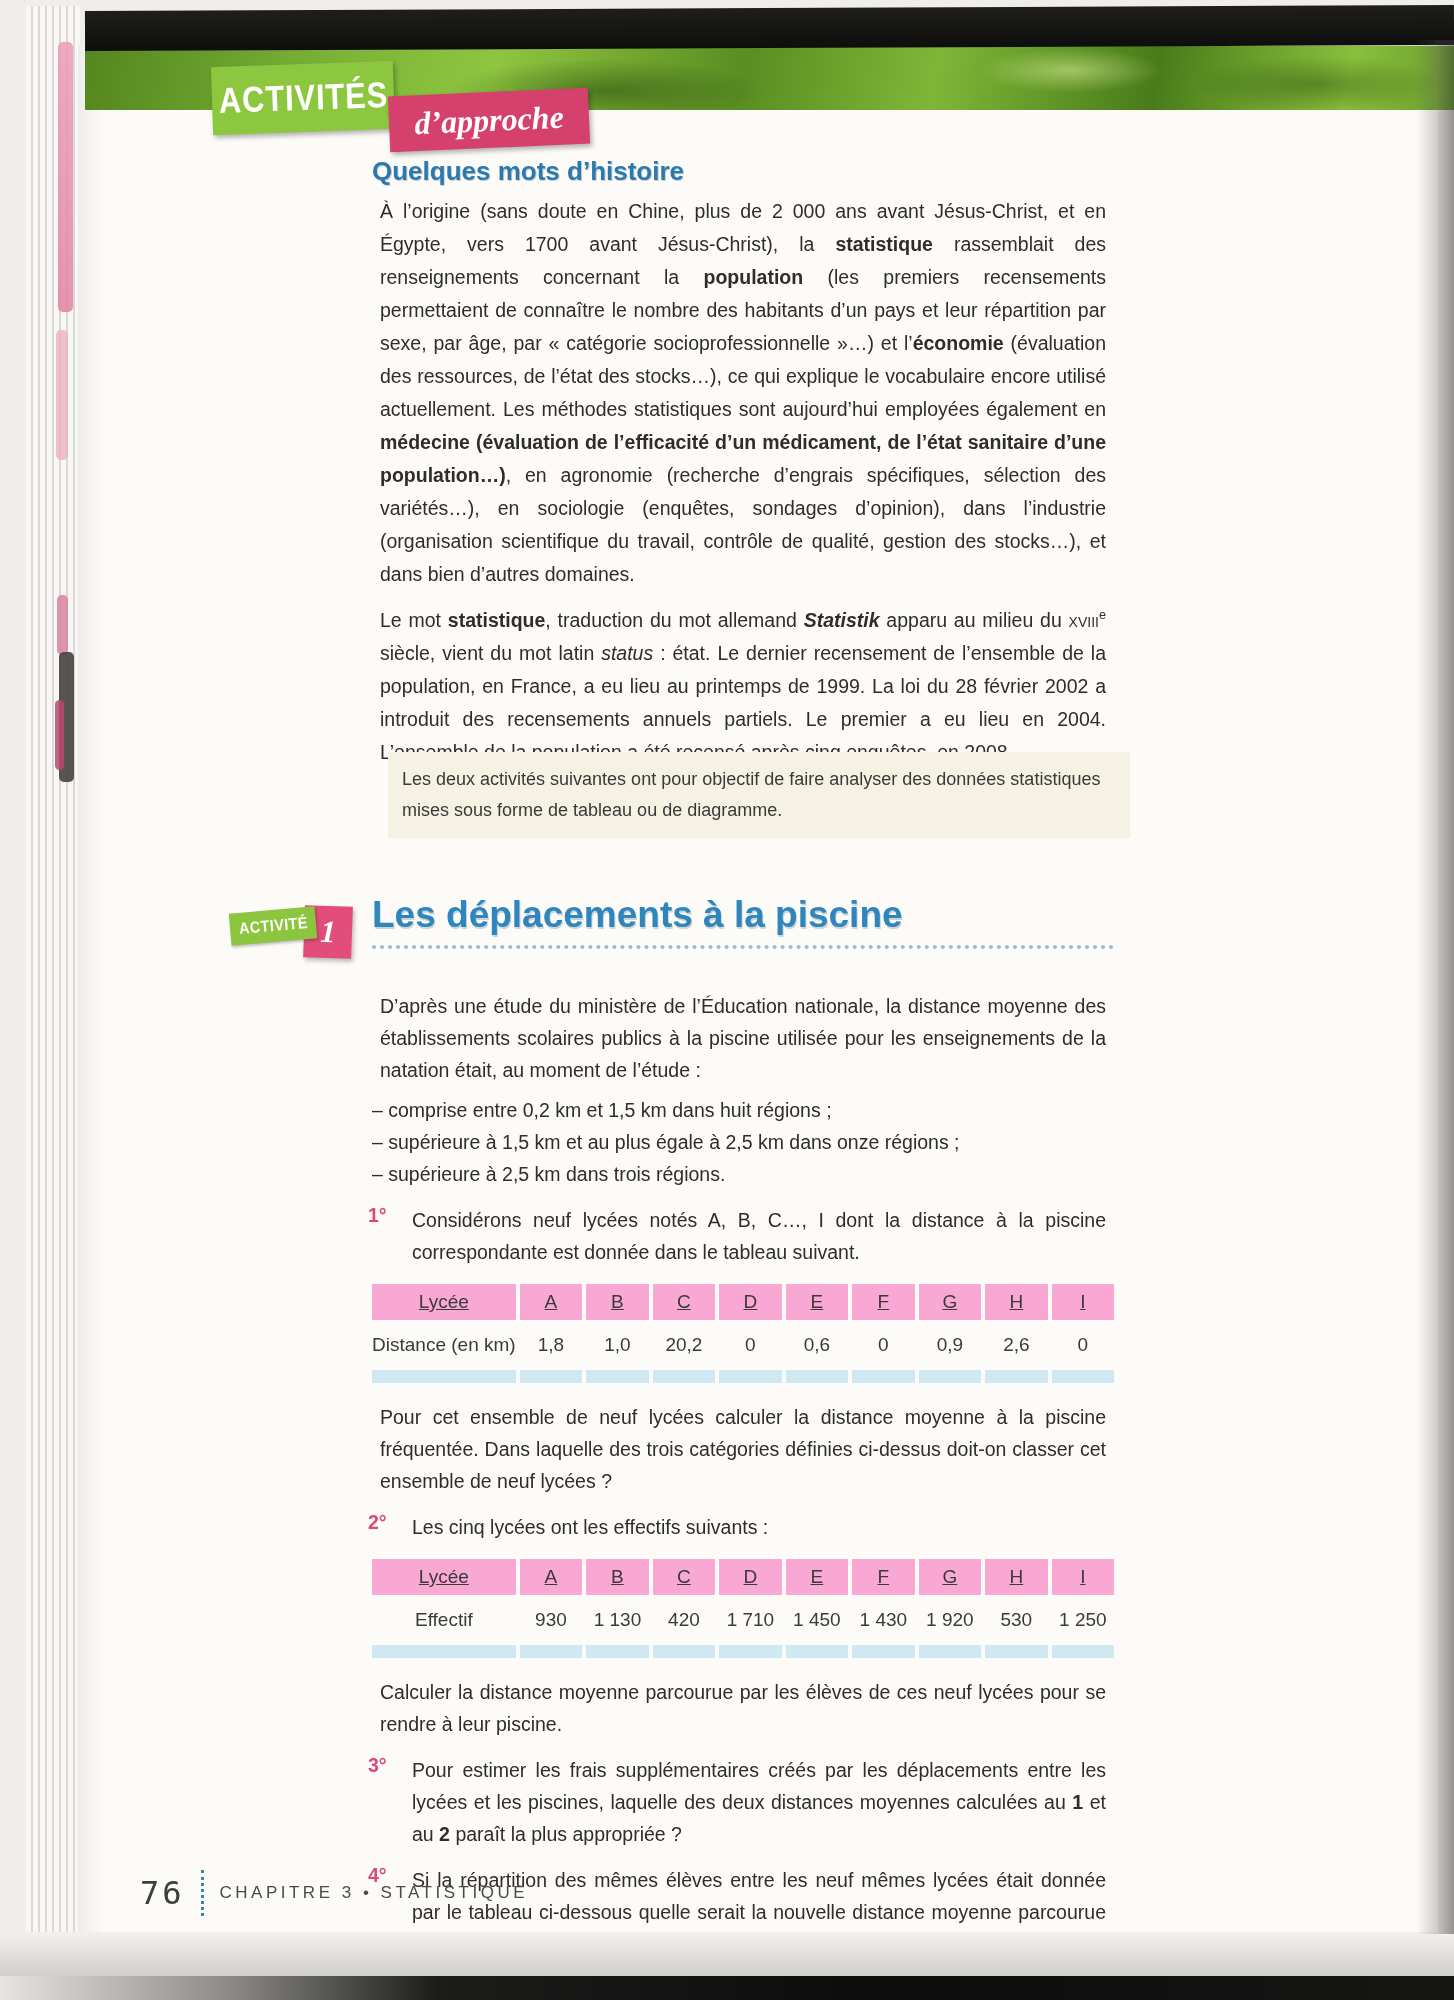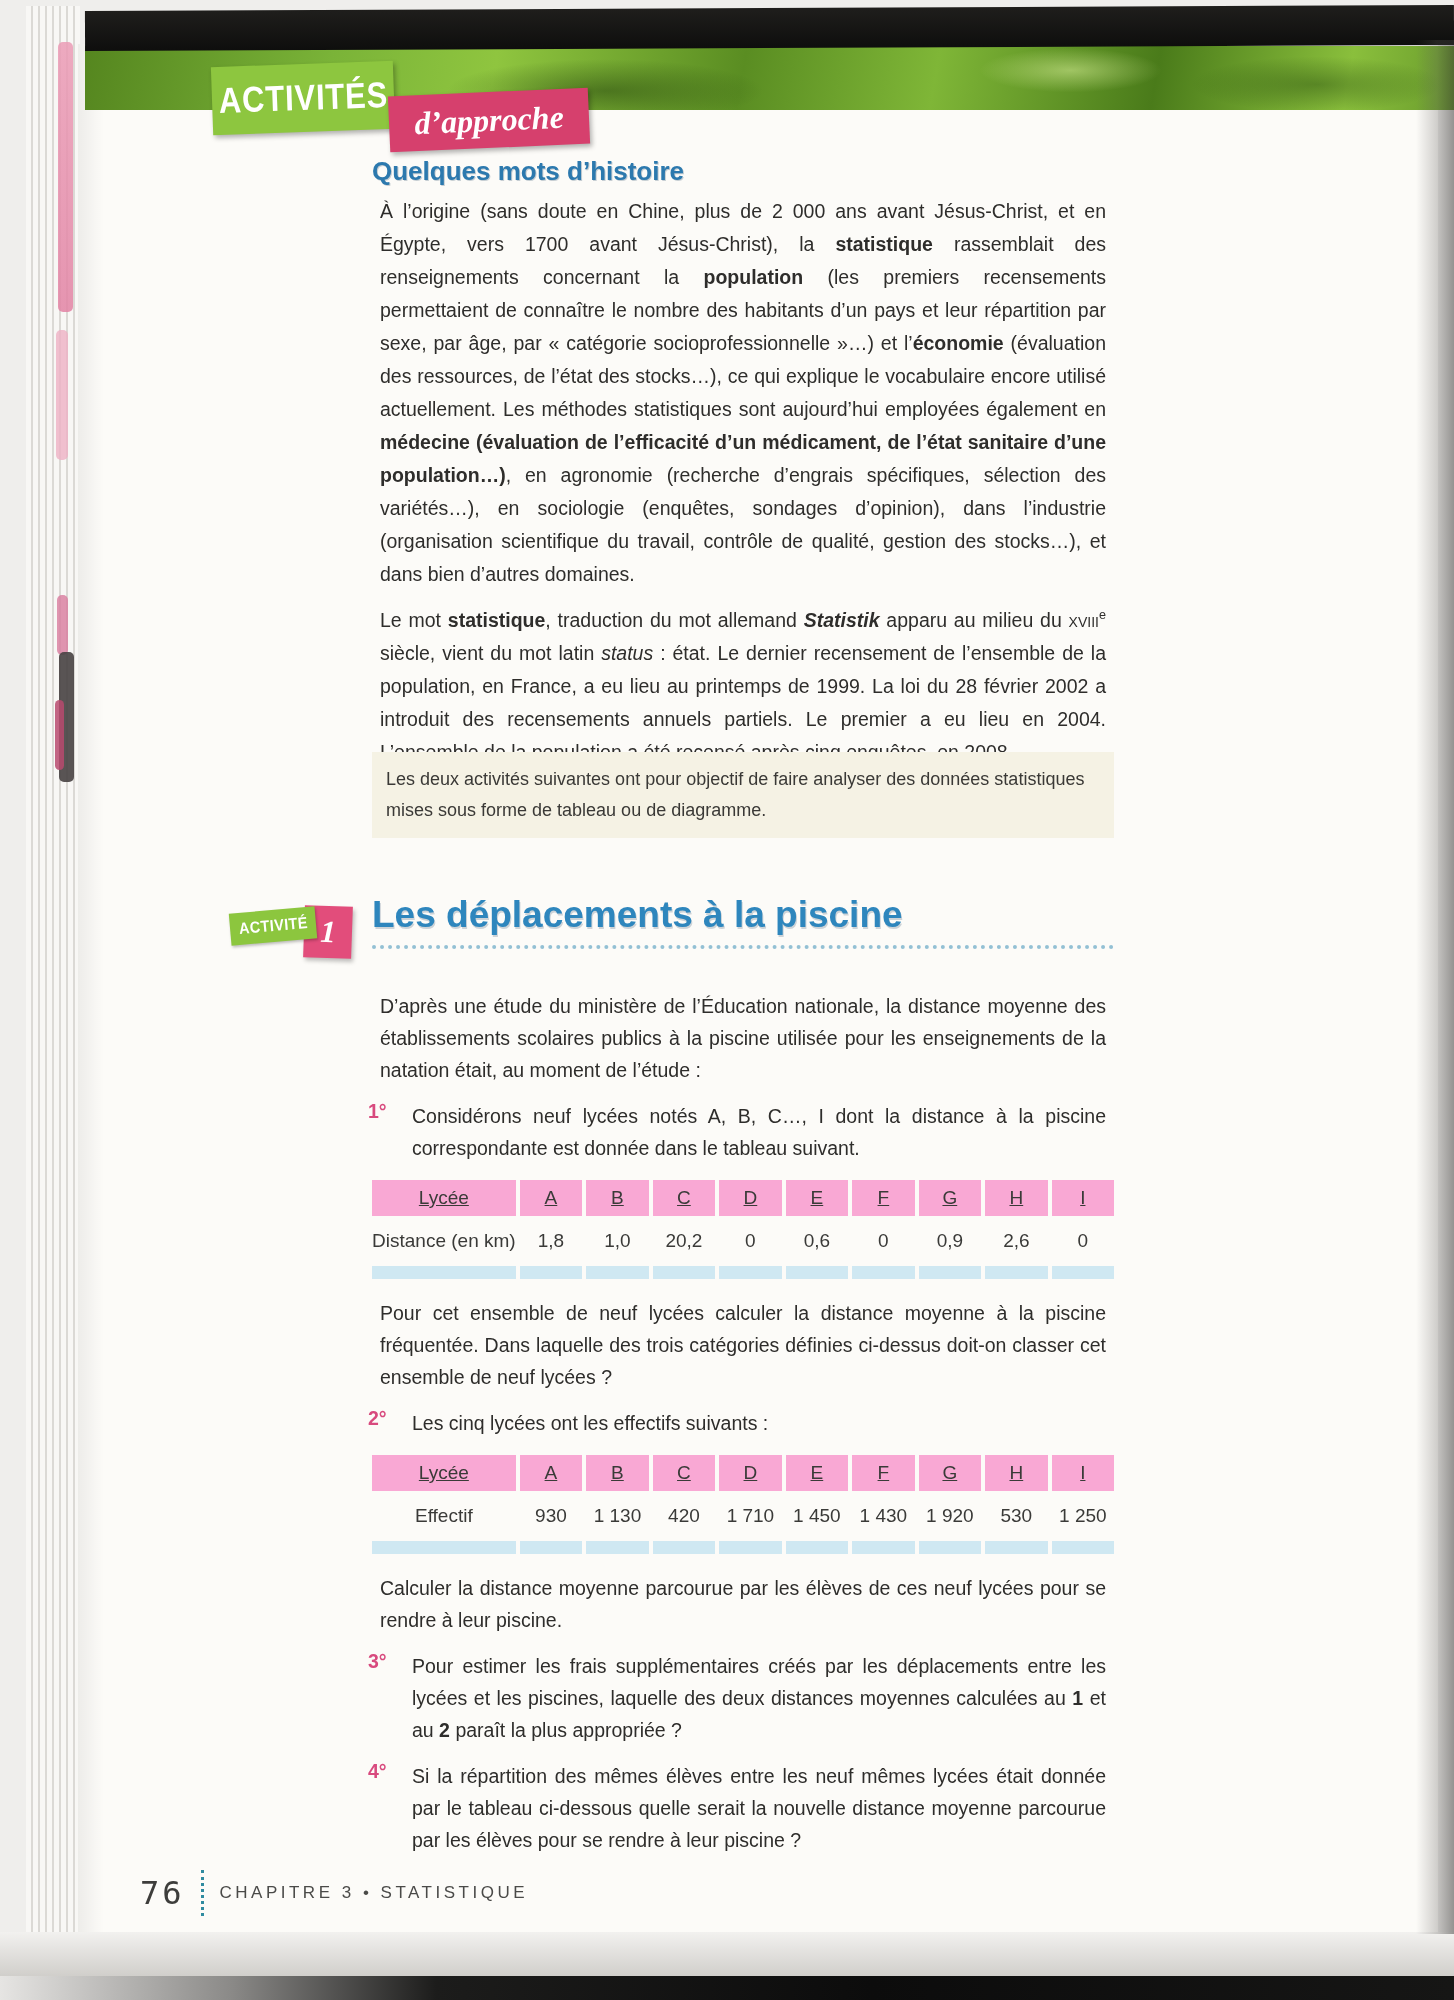--- a/index.html
+++ b/index.html
@@ -48,21 +48,21 @@
 
   .sec-history{position:absolute;top:156px;left:0;width:100%;}
   .h-blue{margin:0 0 8px 0;font-size:26px;font-weight:bold;color:#2c79ae;text-shadow:1px 1px 0 rgba(40,70,100,.25);}
   .para{margin:8px;font-size:19.5px;line-height:33px;text-align:justify;color:#2e2d2b;}
   .run-b{font-weight:bold;}
   .run-i{font-style:italic;}
   .run-bi{font-weight:bold;font-style:italic;}
   .run-sc{font-variant:small-caps;}
   .run-sup{vertical-align:super;font-size:.65em;}
 
-  .note{position:absolute;top:752px;left:0;width:100%;box-sizing:border-box;background:#f5f2e4;
+  .note{position:absolute;top:752px;left:16px;width:100%;box-sizing:border-box;background:#f5f2e4;
     padding:12px 14px;font-size:18px;line-height:31px;color:#3a3936;}
 
   .act-head{position:absolute;top:894px;left:0;width:100%;}
   .act-badge-green{position:absolute;left:-142px;top:16px;width:86px;height:32px;background:#8cc63e;
     transform:rotate(-5deg);z-index:2;display:flex;align-items:center;justify-content:center;
     box-shadow:1px 2px 3px rgba(0,0,0,.25);}
   .act-badge-green span{color:#fff;font-weight:bold;font-size:16px;letter-spacing:.5px;transform:scaleX(.9);}
   .act-badge-pink{position:absolute;left:-68px;top:12px;width:48px;height:52px;background:#e24d7b;
     transform:rotate(2deg);z-index:1;display:flex;align-items:center;justify-content:center;
     box-shadow:2px 3px 4px rgba(0,0,0,.25);}
@@ -131,20 +131,25 @@
       </div>
       <div class="act-badge-pink">
         <span>1</span>
       </div>
       <h1 class="act-title">Les déplacements à la piscine</h1>
       <div class="act-rule"></div>
     </div>
 
     <div class="act-body">
       <p class="para"><span>D’après une étude du ministère de l’Éducation nationale, la distance moyenne des établissements scolaires publics à la piscine utilisée pour les enseignements de la natation était, au moment de l’étude :</span></p>
+      <div class="bullets">
+          <div class="bullet-line">– comprise entre 0,2 km et 1,5 km dans huit régions ;</div>
+          <div class="bullet-line">– supérieure à 1,5 km et au plus égale à 2,5 km dans onze régions ;</div>
+          <div class="bullet-line">– supérieure à 2,5 km dans trois régions.</div>
+        </div>
 
       <div class="q">
         <span class="qnum">1°</span>
         <p class="para"><span>Considérons neuf lycées notés A, B, C…, I dont la distance à la piscine correspondante est donnée dans le tableau suivant.</span></p>
       </div>
 
       <div class="tbl">
           <div class="tbl-row tbl-head">
             <div class="tbl-cell tbl-label">Lycée</div>
             <div class="tbl-cell">A</div>

